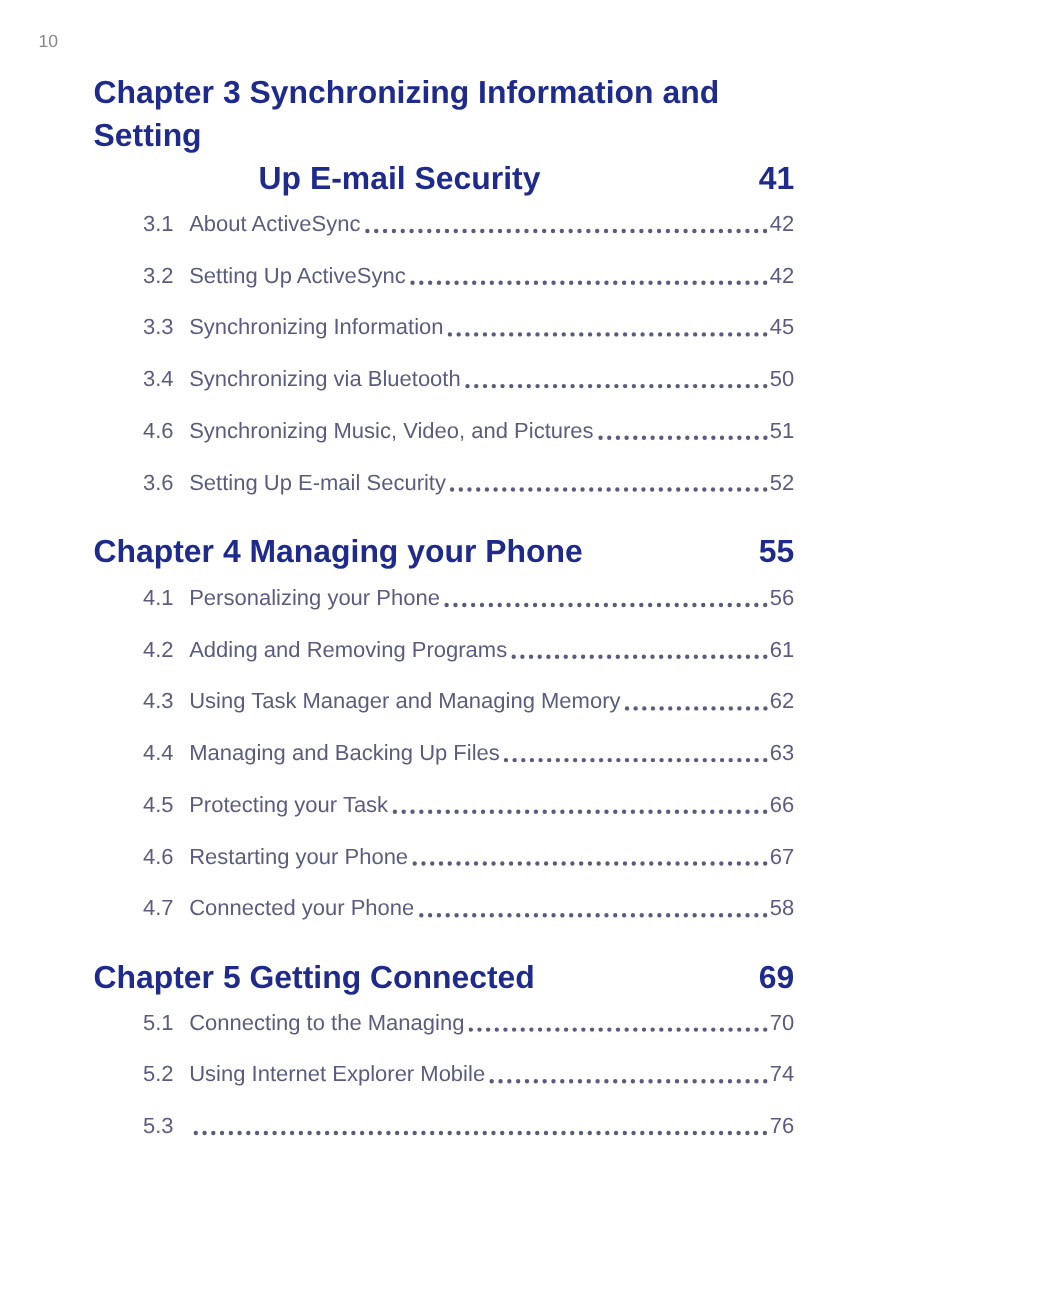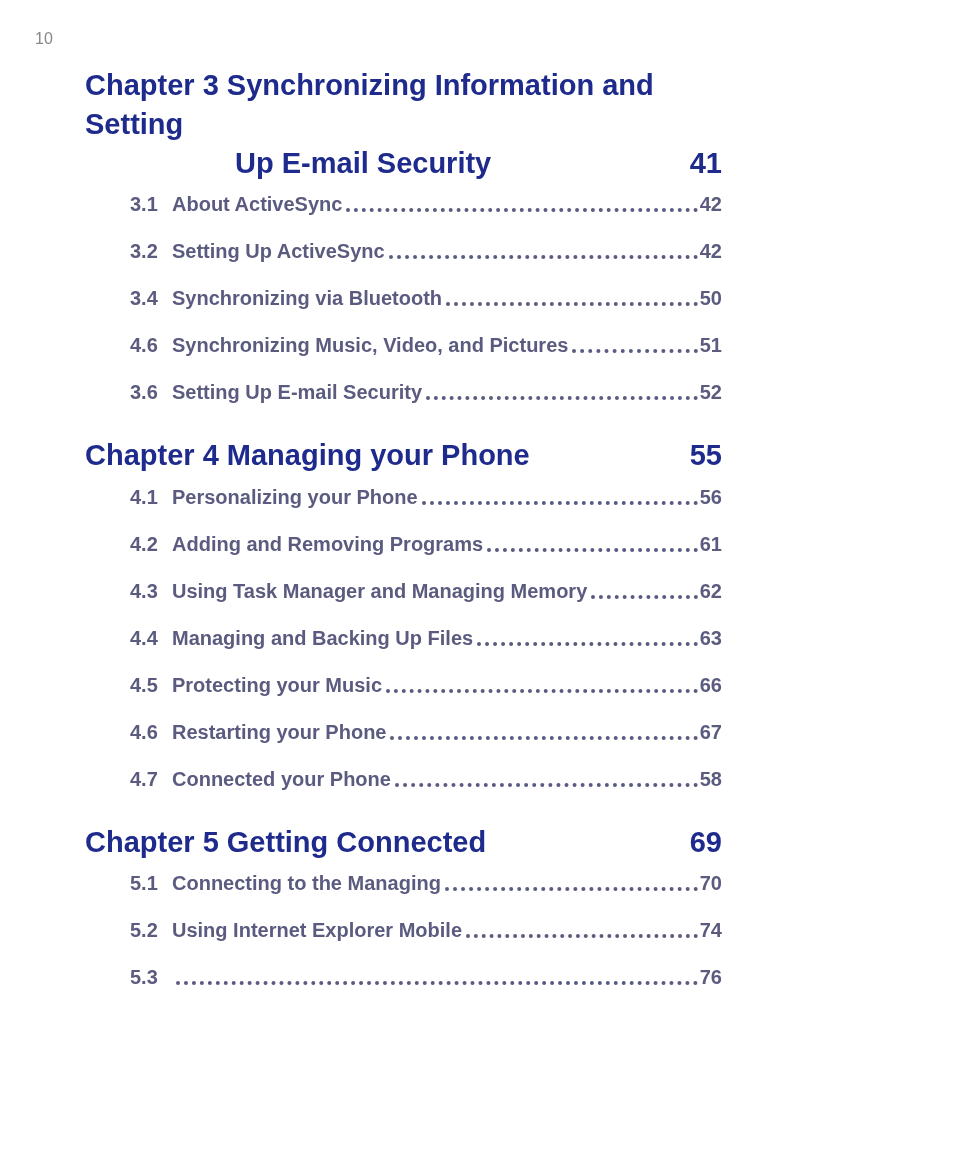--- a/index.html
+++ b/index.html
@@ -58,21 +58,21 @@
 
   .toc-list {
     margin-top: 10px;
     padding-left: 45px;
     padding-right: 0;
   }
   .toc-item {
     display: flex;
     align-items: flex-end;
     font-size: 20px;
-    font-weight: 700;
+    font-weight: 400;
     color: #5b5b80;
     margin: 0 0 24px 0;
     white-space: nowrap;
   }
   .toc-item .num {
     width: 42px;
     flex: 0 0 auto;
     color: #5b5b80;
   }
   .toc-item .label {
@@ -111,20 +111,26 @@
         <span class="dots"></span>
         <span class="pg">42</span>
       </div>
       <div class="toc-item">
         <span class="num">3.2</span>
         <span class="label">Setting Up ActiveSync</span>
         <span class="dots"></span>
         <span class="pg">42</span>
       </div>
       <div class="toc-item">
+        <span class="num">3.3</span>
+        <span class="label">Synchronizing Information</span>
+        <span class="dots"></span>
+        <span class="pg">45</span>
+      </div>
+      <div class="toc-item">
         <span class="num">3.4</span>
         <span class="label">Synchronizing via Bluetooth</span>
         <span class="dots"></span>
         <span class="pg">50</span>
       </div>
       <div class="toc-item">
         <span class="num">4.6</span>
         <span class="label">Synchronizing Music, Video, and Pictures</span>
         <span class="dots"></span>
         <span class="pg">51</span>
@@ -163,21 +169,21 @@
         <span class="pg">62</span>
       </div>
       <div class="toc-item">
         <span class="num">4.4</span>
         <span class="label">Managing and Backing Up Files</span>
         <span class="dots"></span>
         <span class="pg">63</span>
       </div>
       <div class="toc-item">
         <span class="num">4.5</span>
-        <span class="label">Protecting your Music</span>
+        <span class="label">Protecting your Task</span>
         <span class="dots"></span>
         <span class="pg">66</span>
       </div>
       <div class="toc-item">
         <span class="num">4.6</span>
         <span class="label">Restarting your Phone</span>
         <span class="dots"></span>
         <span class="pg">67</span>
       </div>
       <div class="toc-item">

